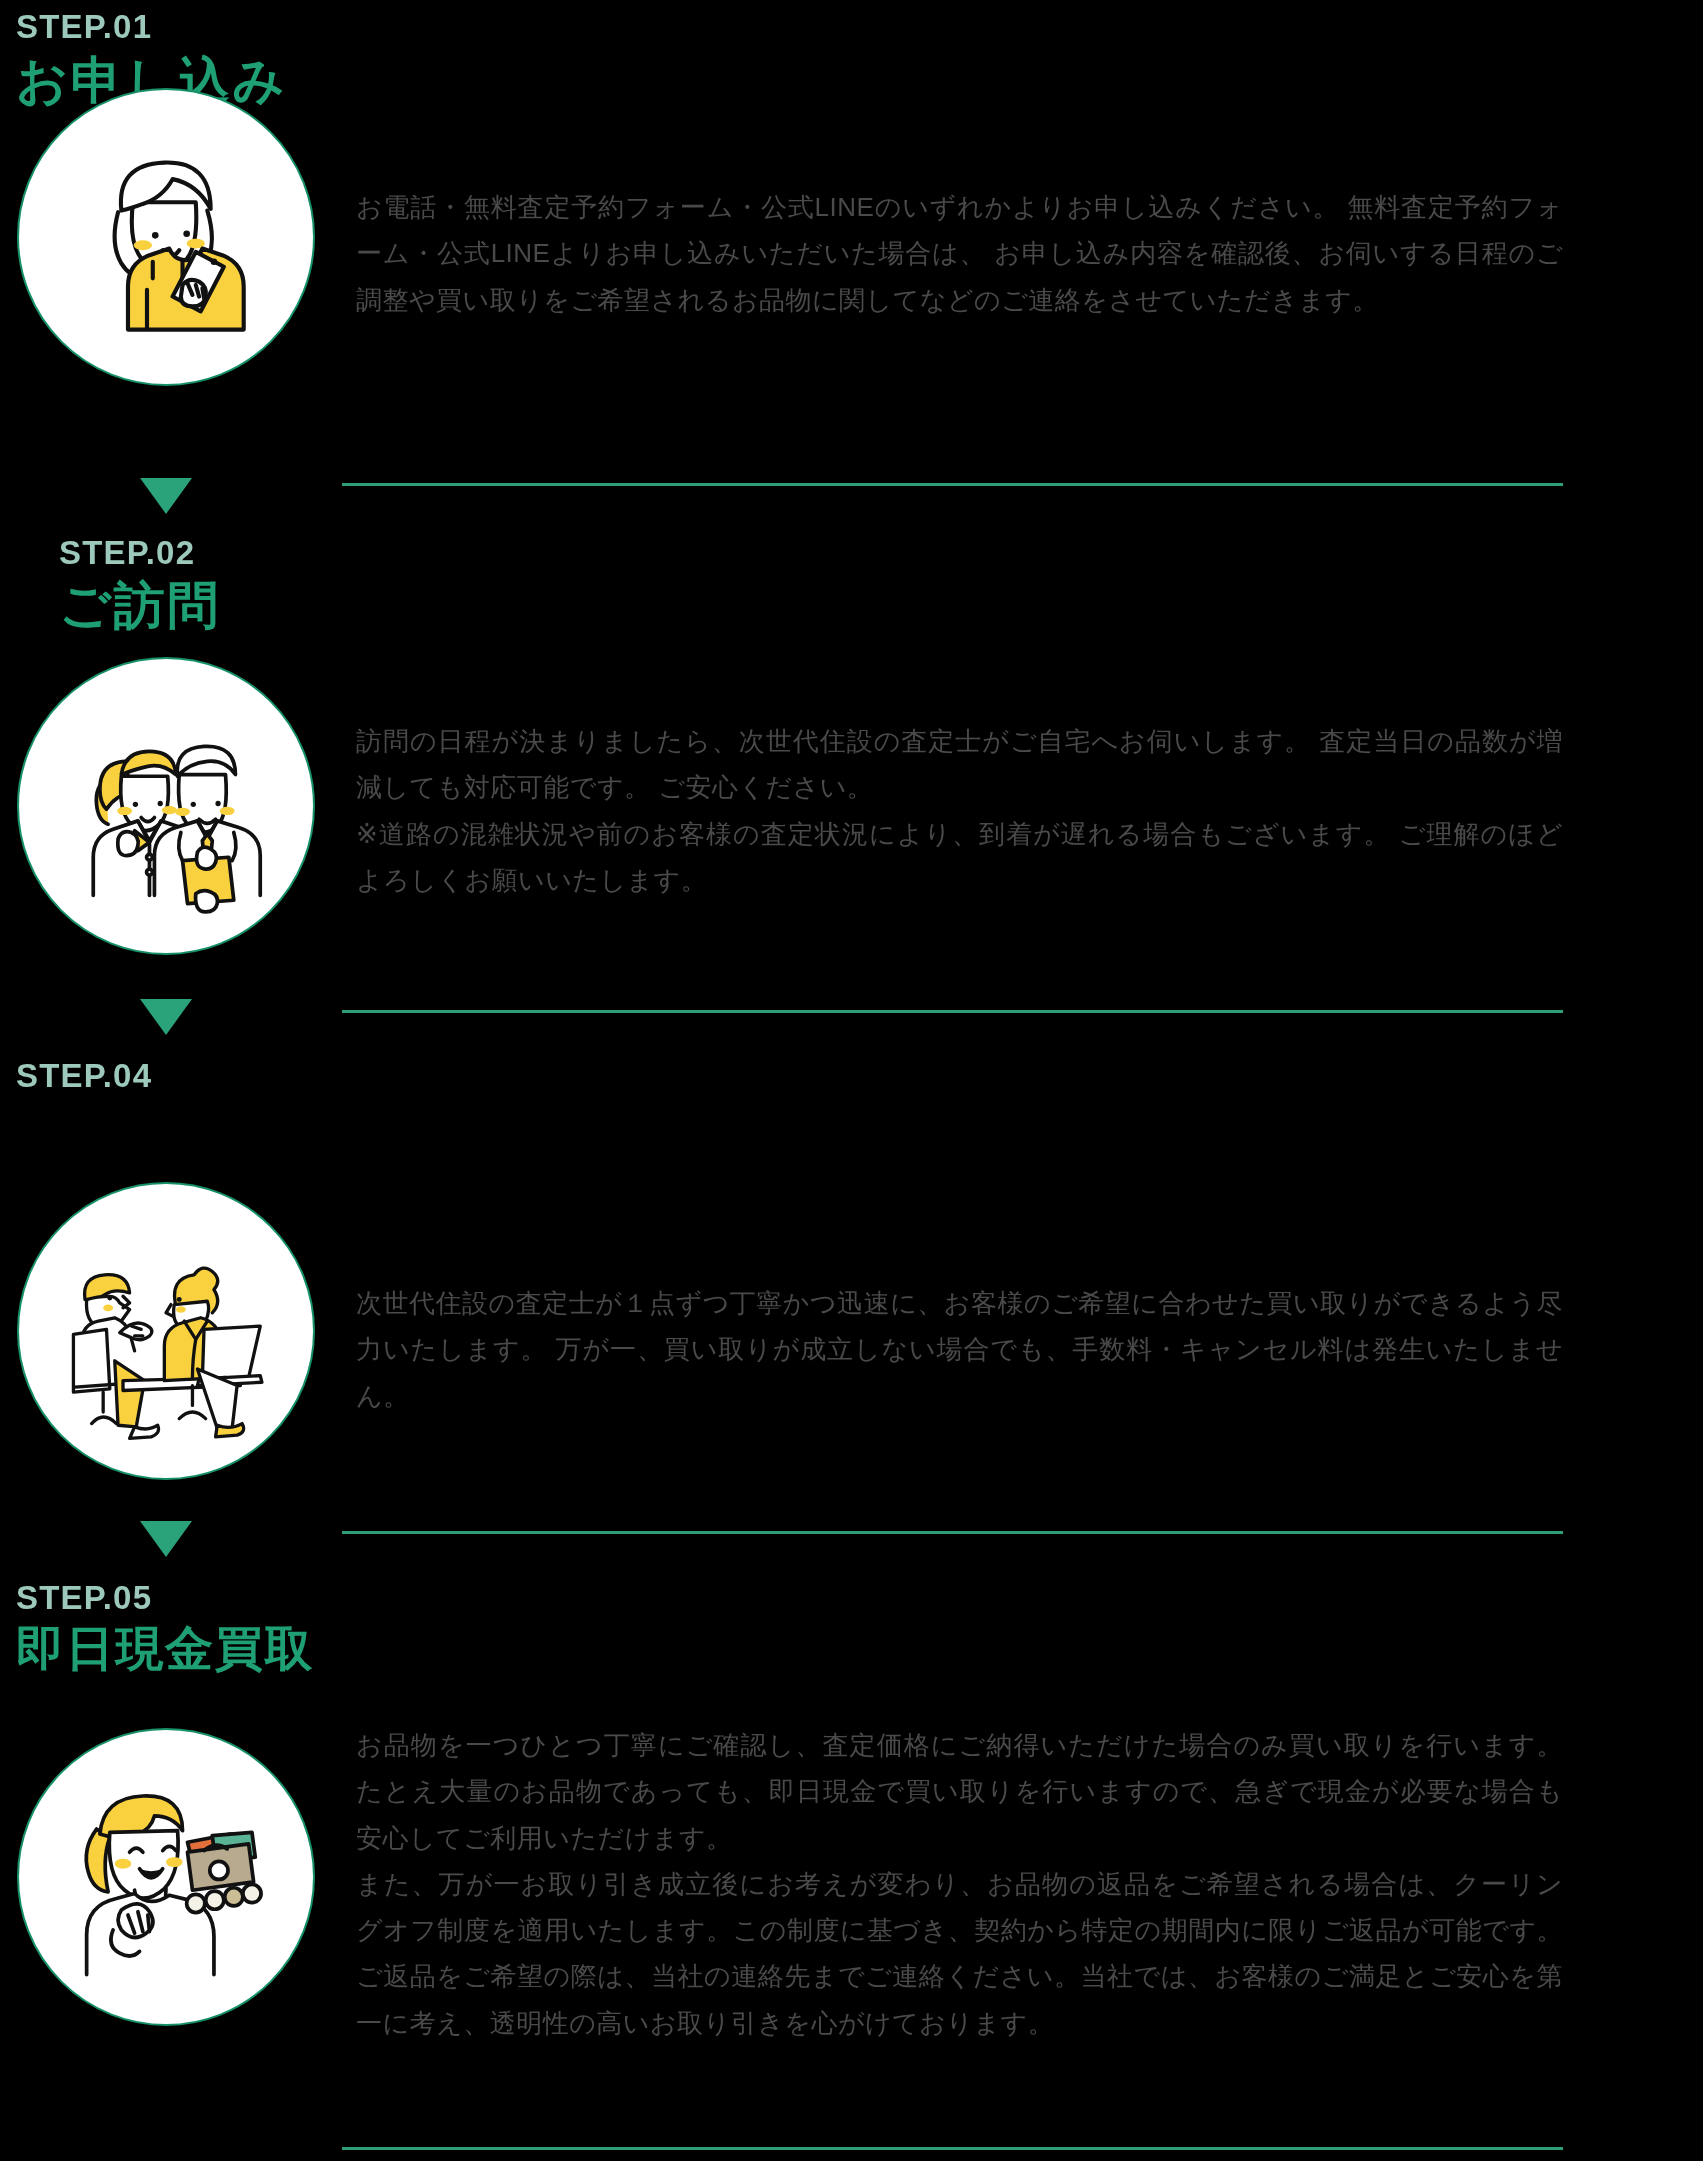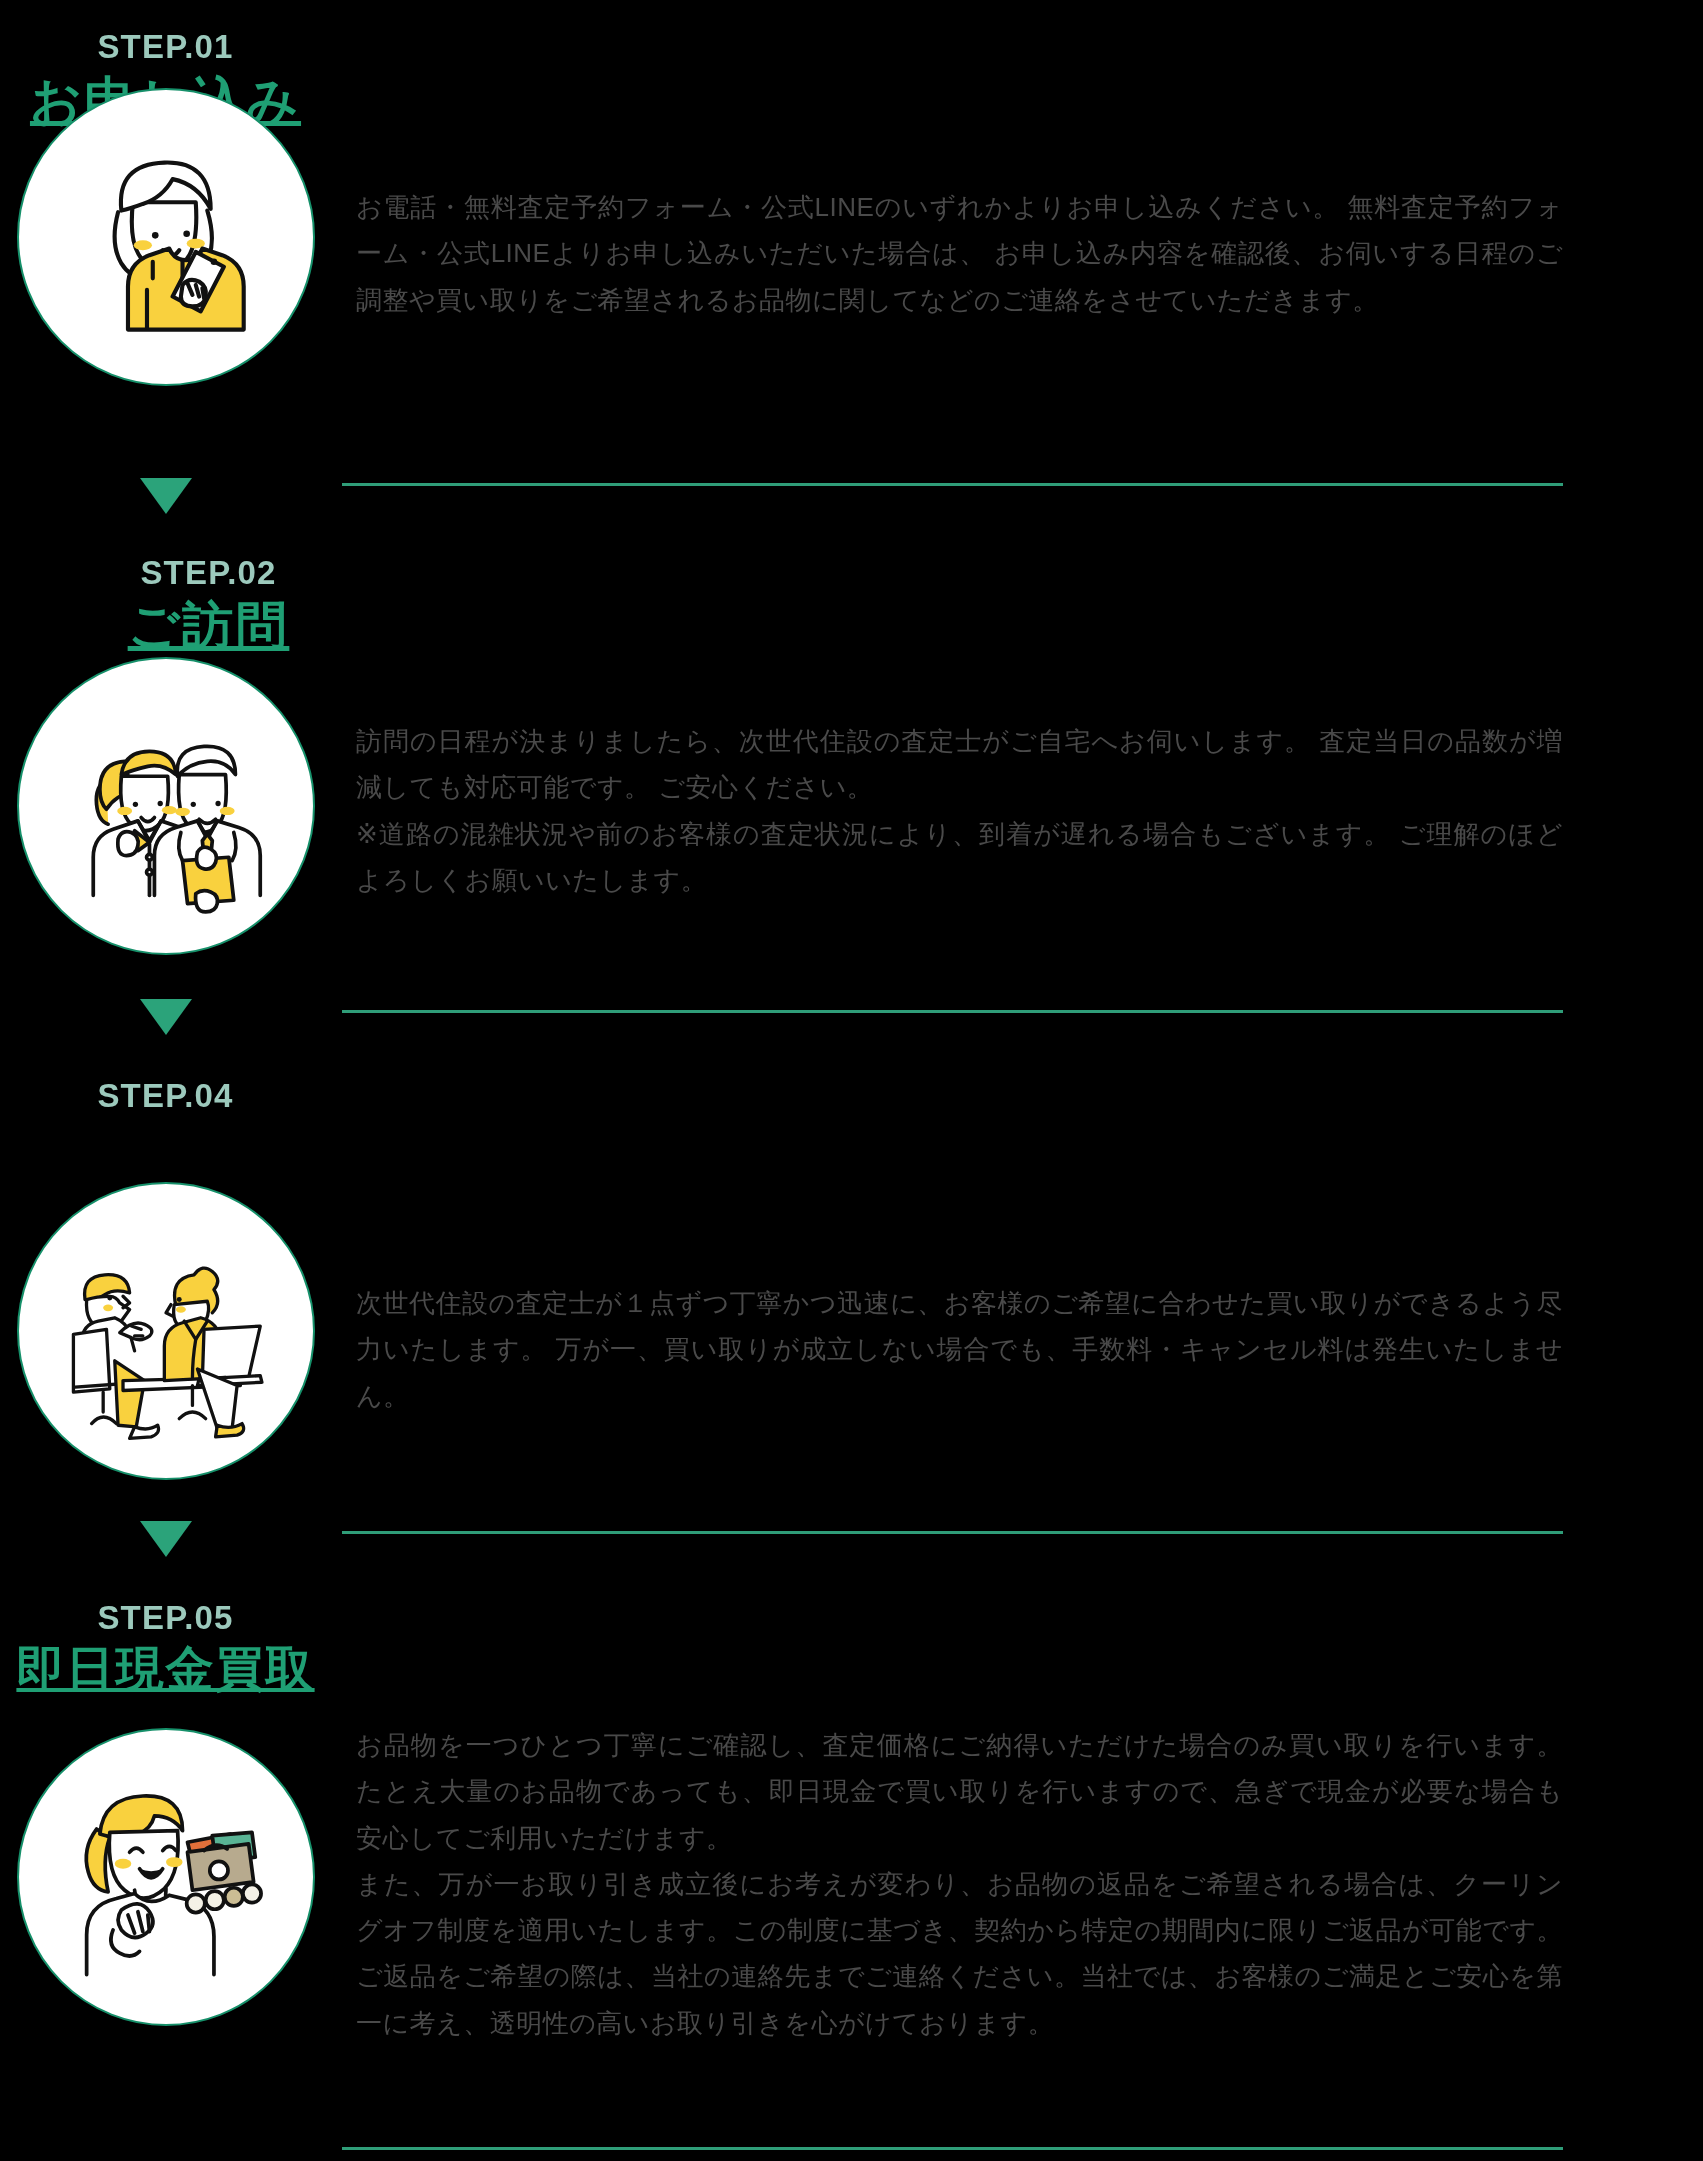--- a/index.html
+++ b/index.html
@@ -3,31 +3,30 @@
 <meta charset="utf-8">
 <style>
   html,body{margin:0;padding:0;background:#000;}
   body{
     width:1703px;height:2161px;
     font-family:"Liberation Sans","DejaVu Sans",sans-serif;
     position:relative;overflow:hidden;
   }
   .flow{position:relative;width:1703px;height:2161px;}
   .head{
-    position:absolute;left:0;width:331px;text-align:center;margin-top:20px;
+    position:absolute;left:16px;width:331px;
   }
   .step-num{
     font-size:33px;font-weight:bold;letter-spacing:1.2px;
     color:#9cc9bc;line-height:1.15;margin:0;
   }
   .step-title{
     font-size:51px;font-weight:bold;letter-spacing:2.5px;
     color:#1f9f74;line-height:1.2;margin:3.3px 0 0 0;
     white-space:nowrap;
-    text-decoration:underline;
   }
   .step-title.wide{font-size:48px;letter-spacing:1.7px;}
 
   .circle{
     position:absolute;left:16.5px;
     width:298px;height:298px;border-radius:50%;
     background:#ffffff;border:2.5px solid #16906a;
     box-sizing:border-box;
     display:flex;align-items:center;justify-content:center;
     overflow:hidden;

